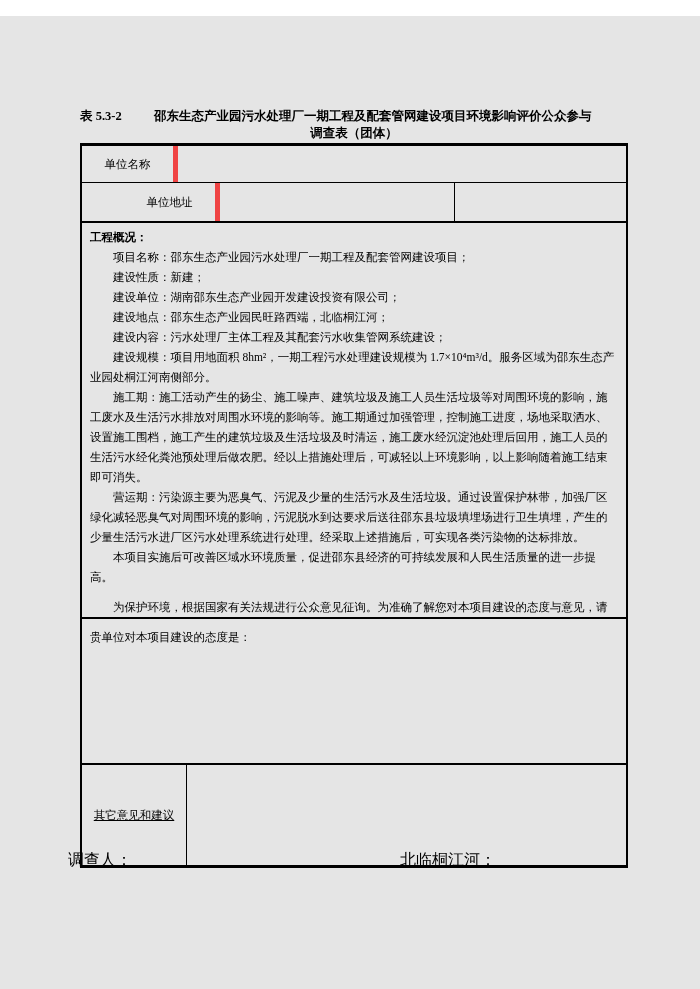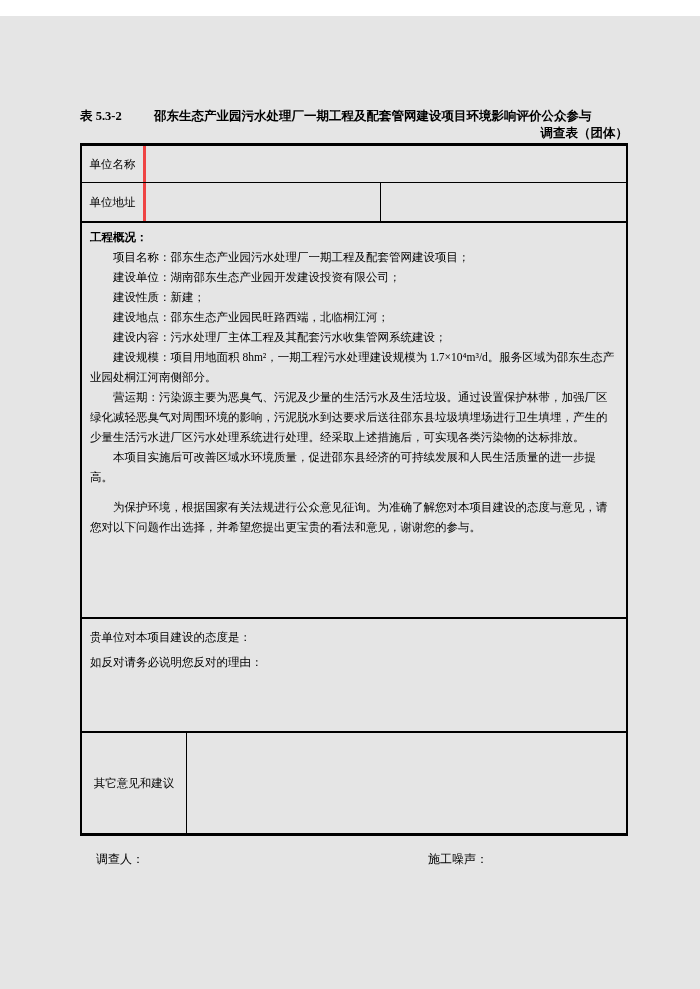--- a/index.html
+++ b/index.html
@@ -19,78 +19,78 @@
     position: absolute;
     left: 80px; top: 92px;
     width: 548px;
     font-weight: bold;
     font-size: 12.5px;
     line-height: 16px;
   }
   .title-line1 { display: flex; }
   .table-no { width: 74px; flex: 0 0 auto; }
   .title-text { flex: 1; }
-  .title-line2 { text-align: right; margin-top: 1px; }
+  .title-line2 { text-align: center; margin-top: 1px; }
   
   .form-table {
     position: absolute;
     left: 80px; top: 127px;
     width: 548px;
     border: 2px solid #000;
     border-top-width: 3px;
     border-bottom-width: 3px;
     font-size: 11.5px;
   }
   .trow { display: flex; width: 100%; }
   .row-1 { height: 37px; border-bottom: 1px solid #000; }
-  .row-2 { height: 40px; border-bottom: 2px solid #000; }
+  .row-2 { height: 40px; border-bottom: 2px solid #000; padding-left: 42px; }
   .cell { display: flex; align-items: center; }
-  .label-cell { width: 64px; border-right: 3px solid #ef4444; justify-content: center; }
+  .label-cell { width: 96px; border-right: 5px solid #ef4444; justify-content: center; }
   .addr-value { width: 235px; border-right: 1px solid #000; }
   .phone-label { width: 96px; border-right: 1px solid #000; justify-content: center; }
   .phone-value { flex: 1; }
   .name-value { flex: 1; }
   
   .content-row {
     display: block;
     height: 396px;
     border-bottom: 2px solid #000;
     padding: 4px 8px 2px 8px;
     overflow: hidden;
   }
   .content-row p { line-height: 20px; font-family: Liberation Serif, serif; }
   .bold-head { font-weight: bold; }
   .indent { text-indent: 2em; }
   .appeal { margin-top: 10px; }
   
   .attitude-row {
     display: block;
-    height: 114px;
+    height: 146px;
     border-bottom: 2px solid #000;
     padding: 6px 8px 0 8px;
   }
   .attitude-row p { line-height: 25px; }
   .blank {
     display: inline-block;
     width: 44px;
     border-bottom: 1px solid #000;
     height: 12px;
     vertical-align: baseline;
   }
   .blank-gap { margin-right: 30px; }
   
-  .other-row { height: 100px; }
+  .other-row { height: 100px; text-decoration: underline; }
   .other-label { width: 105px; border-right: 1px solid #000; justify-content: center; }
   .other-value { flex: 1; }
   
   .footer-row {
     position: absolute;
-    left: 96px; top: 836px;
+    left: 68px; top: 836px;
     width: 548px;
-    font-size: 12px;
+    font-size: 16px;
     line-height: 15px;
   }
   .survey-time { position: absolute; left: 332px; top: 0; }
   .page-number {
     position: absolute;
     bottom: 46px; left: 0;
     width: 100%;
     text-align: center;
     font-size: 9.5px;
     font-family: "Liberation Sans", "DejaVu Sans", sans-serif;
@@ -119,41 +119,41 @@
 
     <div class="trow row-2">
       <div class="cell label-cell">单位地址</div>
       <div class="cell addr-value"></div>
       <div class="cell phone-value"></div>
     </div>
 
     <div class="content-row">
       <p class="bold-head">工程概况：</p>
       <p class="indent">项目名称：邵东生态产业园污水处理厂一期工程及配套管网建设项目；</p>
+      <p class="indent">建设性质：新建；</p>
       <p class="indent">建设单位：湖南邵东生态产业园开发建设投资有限公司；</p>
-      <p class="indent">建设性质：新建；</p>
       <p class="indent">建设地点：邵东生态产业园民旺路西端，北临桐江河；</p>
       <p class="indent">建设内容：污水处理厂主体工程及其配套污水收集管网系统建设；</p>
       <p class="indent">建设规模：项目用地面积 8hm²，一期工程污水处理建设规模为 1.7×10⁴m³/d。服务区域为邵东生态产业园处桐江河南侧部分。</p>
+      <p class="indent">施工期：施工活动产生的扬尘、施工噪声、建筑垃圾及施工人员生活垃圾等对周围环境的影响，施工废水及生活污水排放对周围水环境的影响等。施工期通过加强管理，控制施工进度，场地采取洒水、设置施工围档，施工产生的建筑垃圾及生活垃圾及时清运，施工废水经沉淀池处理后回用，施工人员的生活污水经化粪池预处理后做农肥。经以上措施处理后，可减轻以上环境影响，以上影响随着施工结束即可消失。</p>
       <p class="indent">营运期：污染源主要为恶臭气、污泥及少量的生活污水及生活垃圾。通过设置保护林带，加强厂区绿化减轻恶臭气对周围环境的影响，污泥脱水到达要求后送往邵东县垃圾填埋场进行卫生填埋，产生的少量生活污水进厂区污水处理系统进行处理。经采取上述措施后，可实现各类污染物的达标排放。</p>
       <p class="indent">本项目实施后可改善区域水环境质量，促进邵东县经济的可持续发展和人民生活质量的进一步提高。</p>
       <p class="indent appeal">为保护环境，根据国家有关法规进行公众意见征询。为准确了解您对本项目建设的态度与意见，请您对以下问题作出选择，并希望您提出更宝贵的看法和意见，谢谢您的参与。</p>
     </div>
 
     <div class="attitude-row">
       <p>贵单位对本项目建设的态度是：</p>
-      <p>如反对请务必说明您反对的理由：</p>
     </div>
 
     <div class="trow other-row">
       <div class="cell other-label">其它意见和建议</div>
       <div class="cell other-value"></div>
     </div>
 
   </div>
 
   <div class="footer-row">
     <span>调查人：</span>
-    <span class="survey-time">施工噪声：</span>
+    <span class="survey-time">北临桐江河：</span>
   </div>
 
 
 </div>
 
 </body></html>

